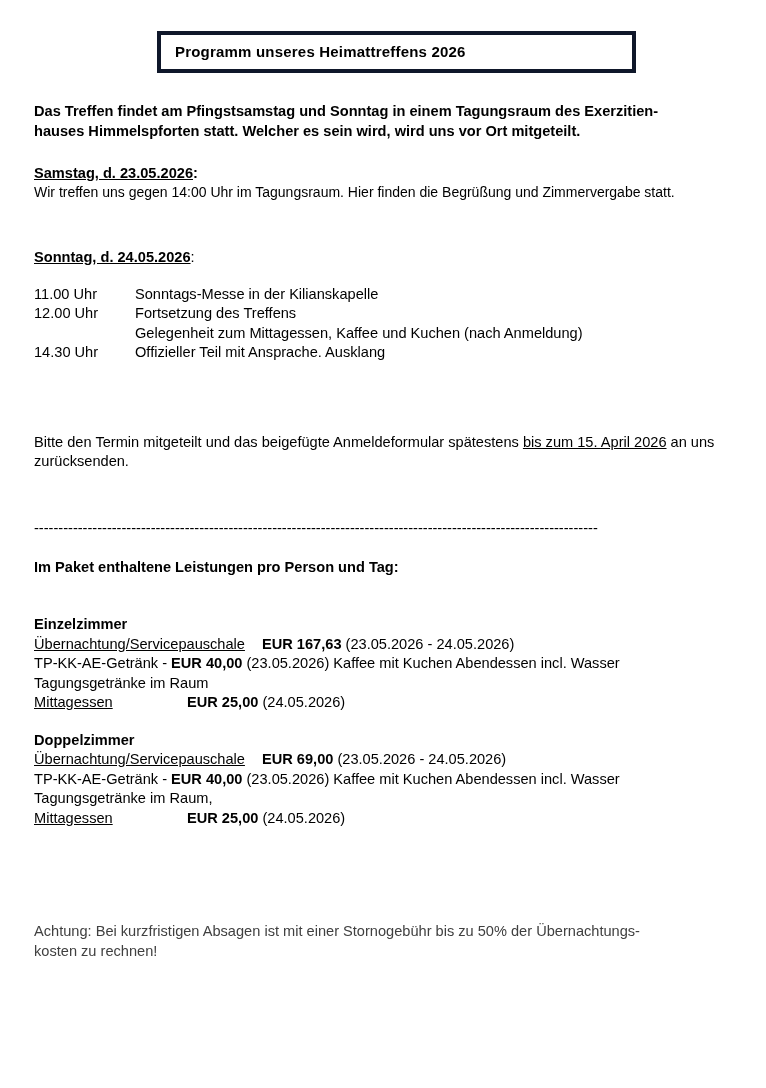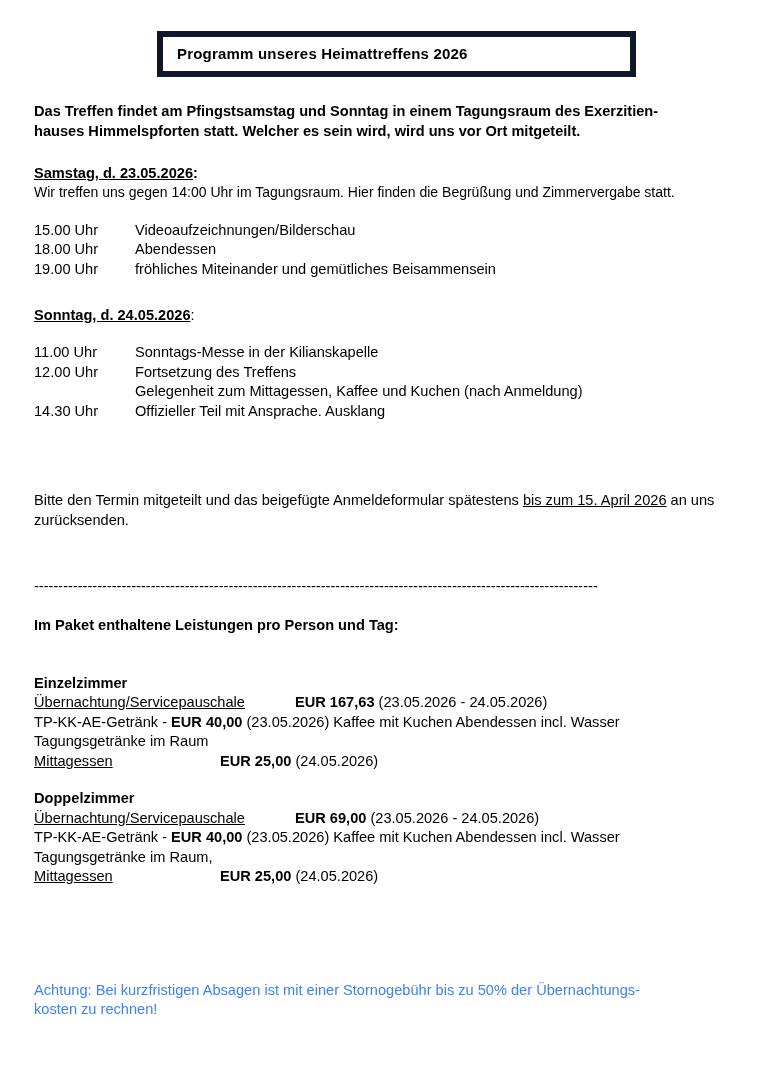--- a/index.html
+++ b/index.html
@@ -23,21 +23,21 @@
     overflow: hidden;
   }
 
   
   .title-box-wrap {
     position: absolute;
     left: 157px;
     top: 31px;
     width: 479px;
     box-sizing: border-box;
-    border: 6px solid #0f172a;
+    border: 4px solid #0f172a;
     padding: 7px 14px 8px 14px;
   }
   .title-text {
     font-size: 15px;
     font-weight: bold;
     line-height: 19px;
     letter-spacing: 0.2px;
     white-space: nowrap;
   }
 
@@ -119,21 +119,20 @@
     margin: 0;
   }
   .price-line {
     font-size: 14.6px;
     line-height: 19.5px;
     margin: 0;
   }
   .pl-flex {
     display: flex;
     align-items: baseline;
-    gap: 33px;
   }
   .pl-label {
     width: 153px;
     flex: 0 0 153px;
   }
   .pl-label-wide {
     width: 228px;
     flex: 0 0 228px;
   }
   .pl-label .u, .pl-label-wide .u {
@@ -183,34 +182,20 @@
 
     <div class="spacer-22"></div>
 
     <div class="day-head">
       <span class="dname">Samstag, d. 23.05.2026</span><span class="dcolon-bold">:</span>
     </div>
     <div class="lead">Wir treffen uns gegen 14:00 Uhr im Tagungsraum. Hier finden die Begrüßung und Zimmervergabe statt.</div>
 
     <div class="spacer-18"></div>
 
-    <div class="sched">
-      <div class="sched-row">
-        <span class="sched-time">15.00 Uhr</span>
-        <span class="sched-desc">Videoaufzeichnungen/Bilderschau</span>
-      </div>
-      <div class="sched-row">
-        <span class="sched-time">18.00 Uhr</span>
-        <span class="sched-desc">Abendessen</span>
-      </div>
-      <div class="sched-row">
-        <span class="sched-time">19.00 Uhr</span>
-        <span class="sched-desc">fröhliches Miteinander und gemütliches Beisammensein</span>
-      </div>
-    </div>
 
     <div class="spacer-26"></div>
 
     <div class="day-head">
       <span class="dname">Sonntag, d. 24.05.2026</span><span class="dcolon-thin">:</span>
     </div>
 
     <div class="spacer-18"></div>
 
     <div class="sched">
@@ -274,19 +259,19 @@
     </div>
     <div class="price-line">Tagungsgetränke im Raum,</div>
     <div class="price-line pl-flex">
       <span class="pl-label"><span class="u">Mittagessen</span></span>
       <span class="pl-rest"><span class="bold">EUR 25,00</span><span> (24.05.2026)</span></span>
     </div>
 
     <div class="spacer-56"></div>
     <div class="spacer-38"></div>
 
-    <div class="warn" style="color: #3b82f6;">
+    <div class="warn" style="color: #404040;">
       <span>Achtung: Bei kurzfristigen Absagen ist mit einer Stornogebühr bis zu 50% der Übernachtungs-</span><br>
       <span>kosten zu rechnen!</span>
     </div>
 
   </div>
 </div>
 
 </body></html>

